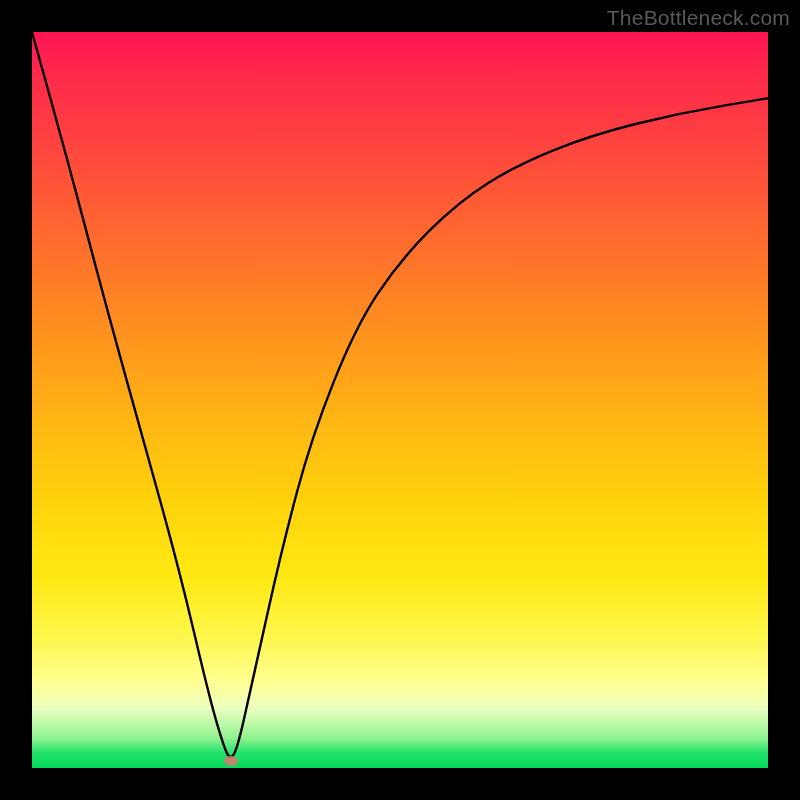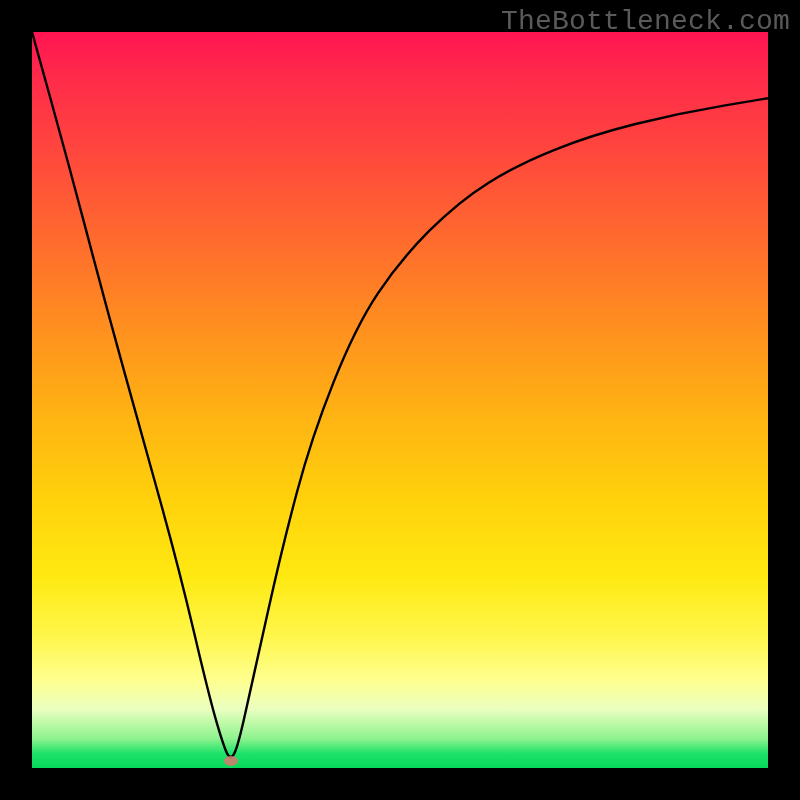--- a/index.html
+++ b/index.html
@@ -41,26 +41,25 @@
       #1fe26a 98%,
       #05d85a 100%
     );
     overflow: hidden;
   }
   .watermark {
     position: absolute;
     top: 6px;
     right: 10px;
     color: #5a5a5a;
-    font-size: 28px;
+    font-size: 21px;
     font-weight: 500;
     letter-spacing: 0.2px;
     user-select: none;
     z-index: 5;
-    font-family: Liberation Mono, monospace;
   }
   svg.curve {
     position: absolute;
     left: 0;
     top: 0;
     width: 736px;
     height: 736px;
     z-index: 2;
   }
   .marker {

